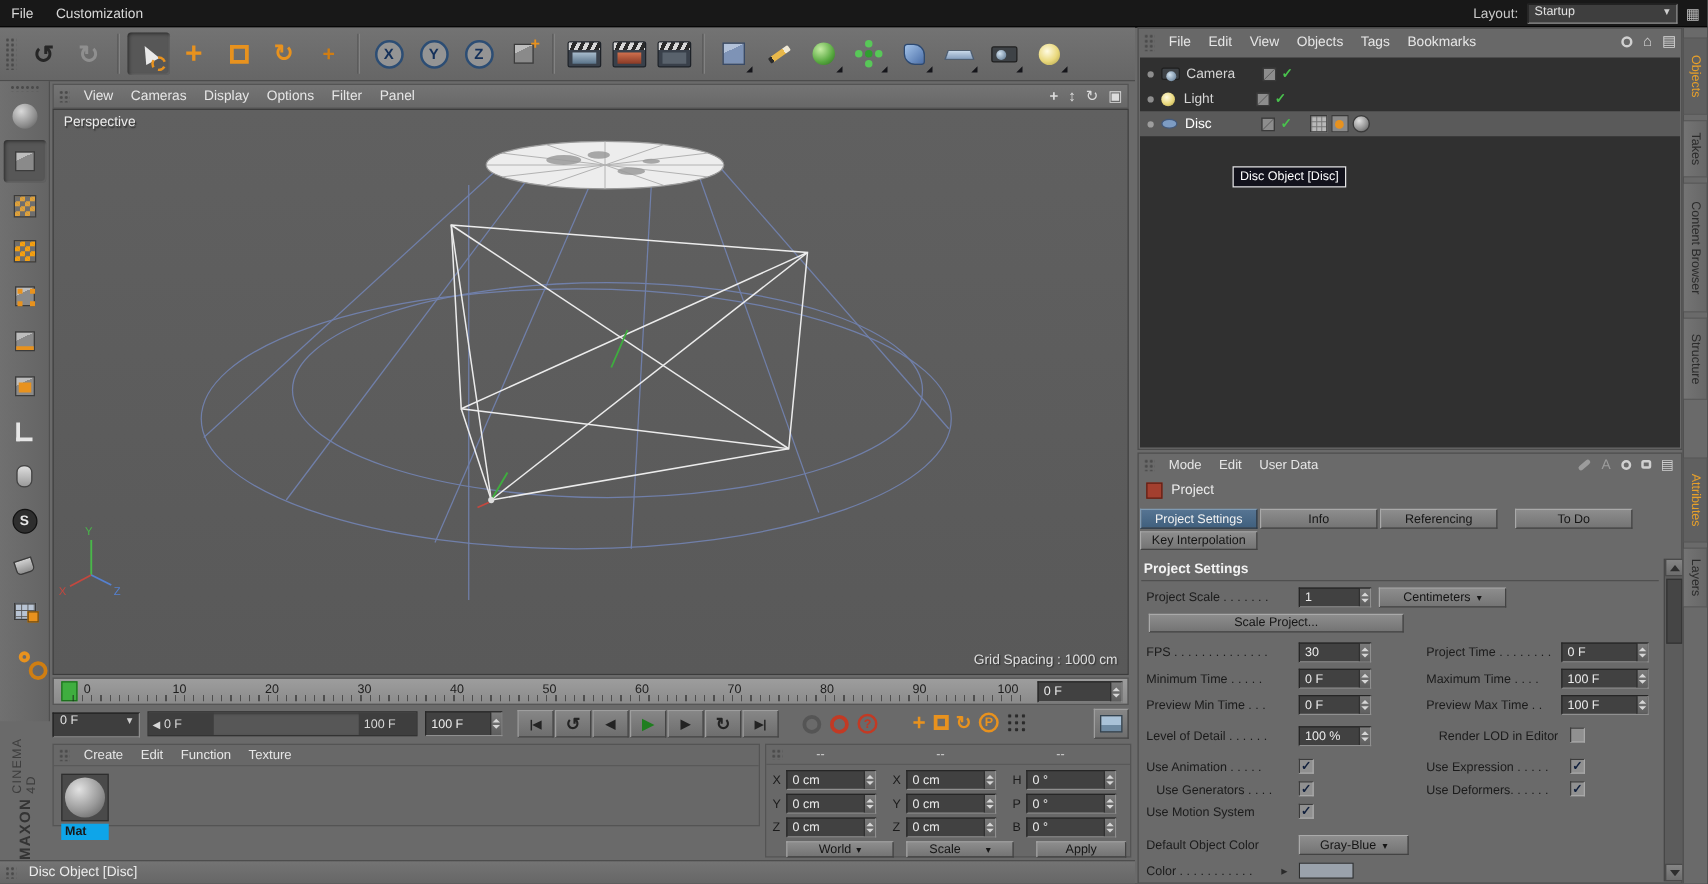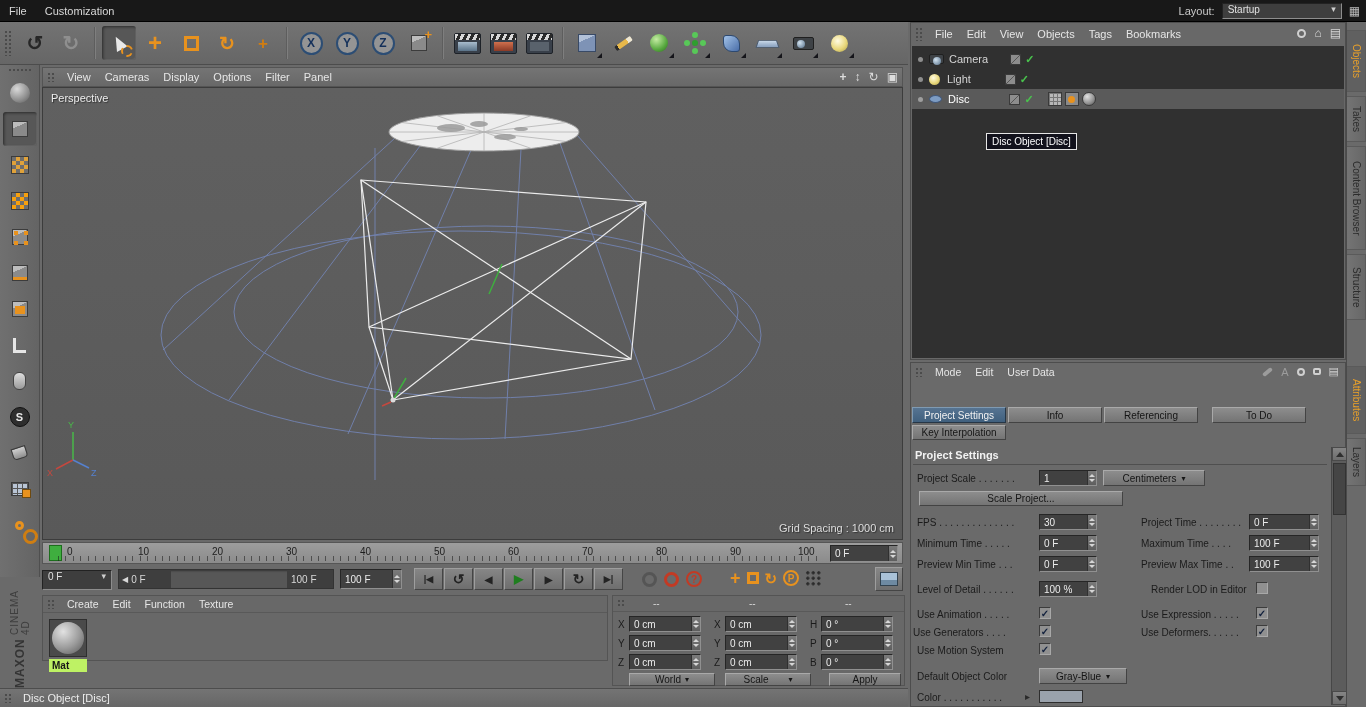--- a/index.html
+++ b/index.html
@@ -399,21 +399,21 @@
     <div class="row" style="height:17px;border-bottom:1px solid #595959">
       <div class="grip"></div>
       <span class="mitem2" style="font-size:10.5px">Create</span>
       <span class="mitem2" style="font-size:10.5px">Edit</span>
       <span class="mitem2" style="font-size:10.5px">Function</span>
       <span class="mitem2" style="font-size:10.5px">Texture</span>
     </div>
     <div class="abs" style="left:6px;top:23px;width:38px;height:38px;background:#4a4a4a;border:1px solid #2e2e2e;display:flex;align-items:center;justify-content:center">
       <span style="width:32px;height:32px;border-radius:50%;background:radial-gradient(circle at 35% 30%,#e2e2e2,#9a9a9a 55%,#565656)"></span>
     </div>
-    <div class="abs" style="left:6px;top:63px;width:38px;height:13px;background:#bef264;color:#181818;font-size:10px;font-weight:bold;display:flex;align-items:center;padding:0 3px">Mat</div>
+    <div class="abs" style="left:6px;top:63px;width:38px;height:13px;background:#0ea5e9;color:#181818;font-size:10px;font-weight:bold;display:flex;align-items:center;padding:0 3px">Mat</div>
   </div>
 
   <div class="abs" style="left:612px;top:595px;width:293px;height:91px;background:#686868;border:1px solid #545454;font-size:10px">
     <div class="row" style="height:16px;border-bottom:1px solid #595959">
       <div class="grip"></div>
       <span class="al" style="left:40px;top:2px;color:#d8d8d8">--</span>
       <span class="al" style="left:136px;top:2px;color:#d8d8d8">--</span>
       <span class="al" style="left:232px;top:2px;color:#d8d8d8">--</span>
     </div>
 
@@ -573,20 +573,24 @@
       <span class="mitem2" style="font-size:10.5px">Edit</span>
       <span class="mitem2" style="font-size:10.5px">User Data</span>
       <div class="abs row" style="right:6px;top:2px;gap:8px;color:#9c9c9c;font-size:11px">
         <span style="width:11px;height:4px;background:#9c9c9c;transform:rotate(-40deg);border-radius:2px"></span>
         <span>A</span>
         <span style="width:8px;height:8px;border:2px solid #d0d0d0;border-radius:50%"></span>
         <span style="width:8px;height:7px;border:2px solid #d0d0d0;border-radius:2px;position:relative"></span>
         <span style="color:#d0d0d0">▤</span>
       </div>
     </div>
+    <div class="row" style="height:22px;padding-left:6px;gap:7px">
+      <span style="width:13px;height:13px;background:#a33f2f;border:1px solid #5e1f15"></span>
+      <span style="color:#ececec;font-size:11px">Project</span>
+    </div>
     <div class="abs row" style="left:1px;top:44px;height:16px">
       <div class="btn sel" style="width:94px;height:16px">
           <span>Project Settings</span>
         </div>
       <div class="btn" style="width:94px;height:16px;margin-left:2px">
           <span>Info</span>
         </div>
       <div class="btn" style="width:94px;height:16px;margin-left:2px">
           <span>Referencing</span>
         </div>
@@ -682,21 +686,21 @@
 
     <span class="al" style="left:6px;top:246px">Use Animation . . . . .</span>
     <div class="cb abs" style="left:128px;top:244px">
         <span>✓</span>
       </div>
     <span class="al" style="left:230px;top:246px">Use Expression . . . . .</span>
     <div class="cb abs" style="left:345px;top:244px">
         <span>✓</span>
       </div>
 
-    <span class="al" style="left:2px;top:264px">Use Generators . . . .</span>
+    <span class="al" style="left:14px;top:264px">Use Generators . . . .</span>
     <div class="cb abs" style="left:128px;top:262px">
         <span>✓</span>
       </div>
     <span class="al" style="left:230px;top:264px">Use Deformers. . . . . .</span>
     <div class="cb abs" style="left:345px;top:262px">
         <span>✓</span>
       </div>
 
     <span class="al" style="left:6px;top:282px">Use Motion System</span>
     <div class="cb abs" style="left:128px;top:280px">

